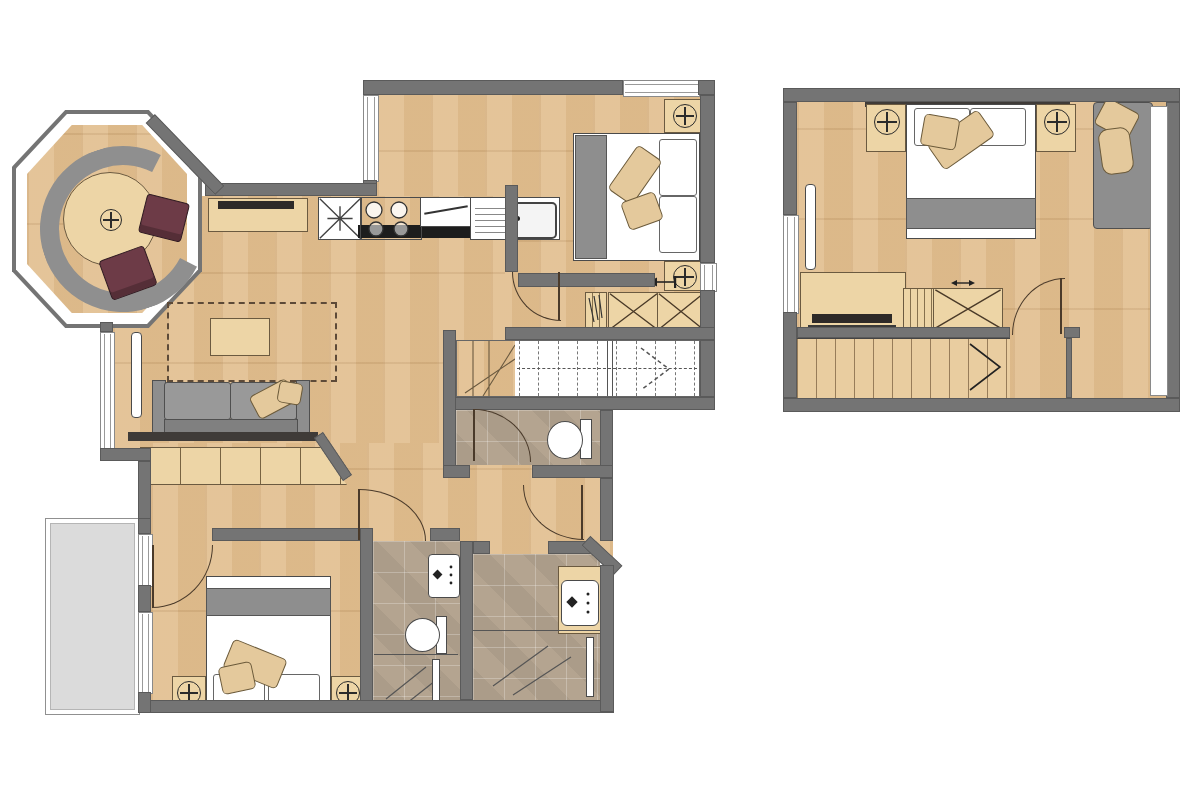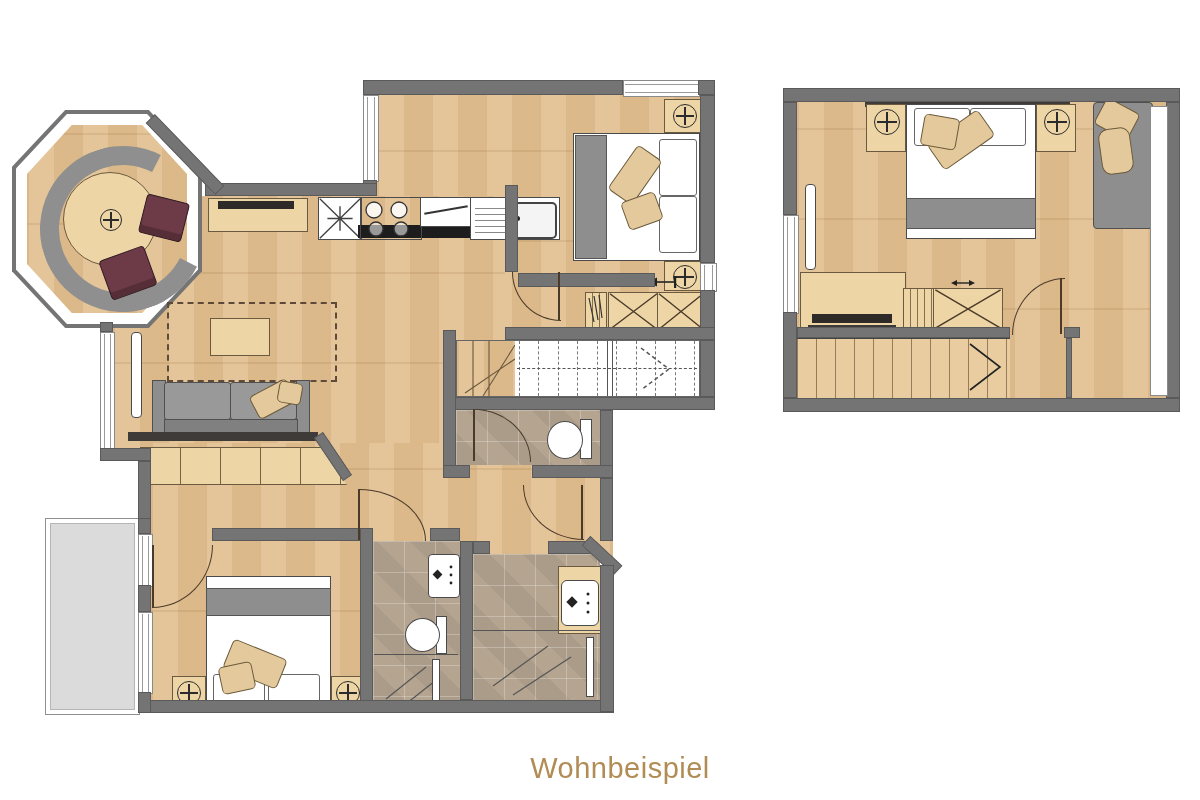--- a/index.html
+++ b/index.html
@@ -327,14 +327,13 @@
     <div class="wall" style="left:783px;top:312px;width:14px;height:86px"></div>
     <div class="wall" style="left:1166px;top:102px;width:14px;height:296px"></div>
     <div class="win" style="left:1150px;top:106px;width:16px;height:288px"></div>
     <div class="wall" style="left:797px;top:327px;width:213px;height:11px"></div>
     <div class="wall" style="left:1064px;top:327px;width:16px;height:11px"></div>
 
     <div class="arc arc-tl" style="left:1012px;top:278px;width:52px;height:56px"></div>
     <div class="leaf" style="left:1060px;top:278px;width:2px;height:56px"></div>
   </div>
 
-  <div class="caption" style="left:470px;top:752px;width:300px">Wohnbeispiel</div>
 </div>
 
 </body></html>

